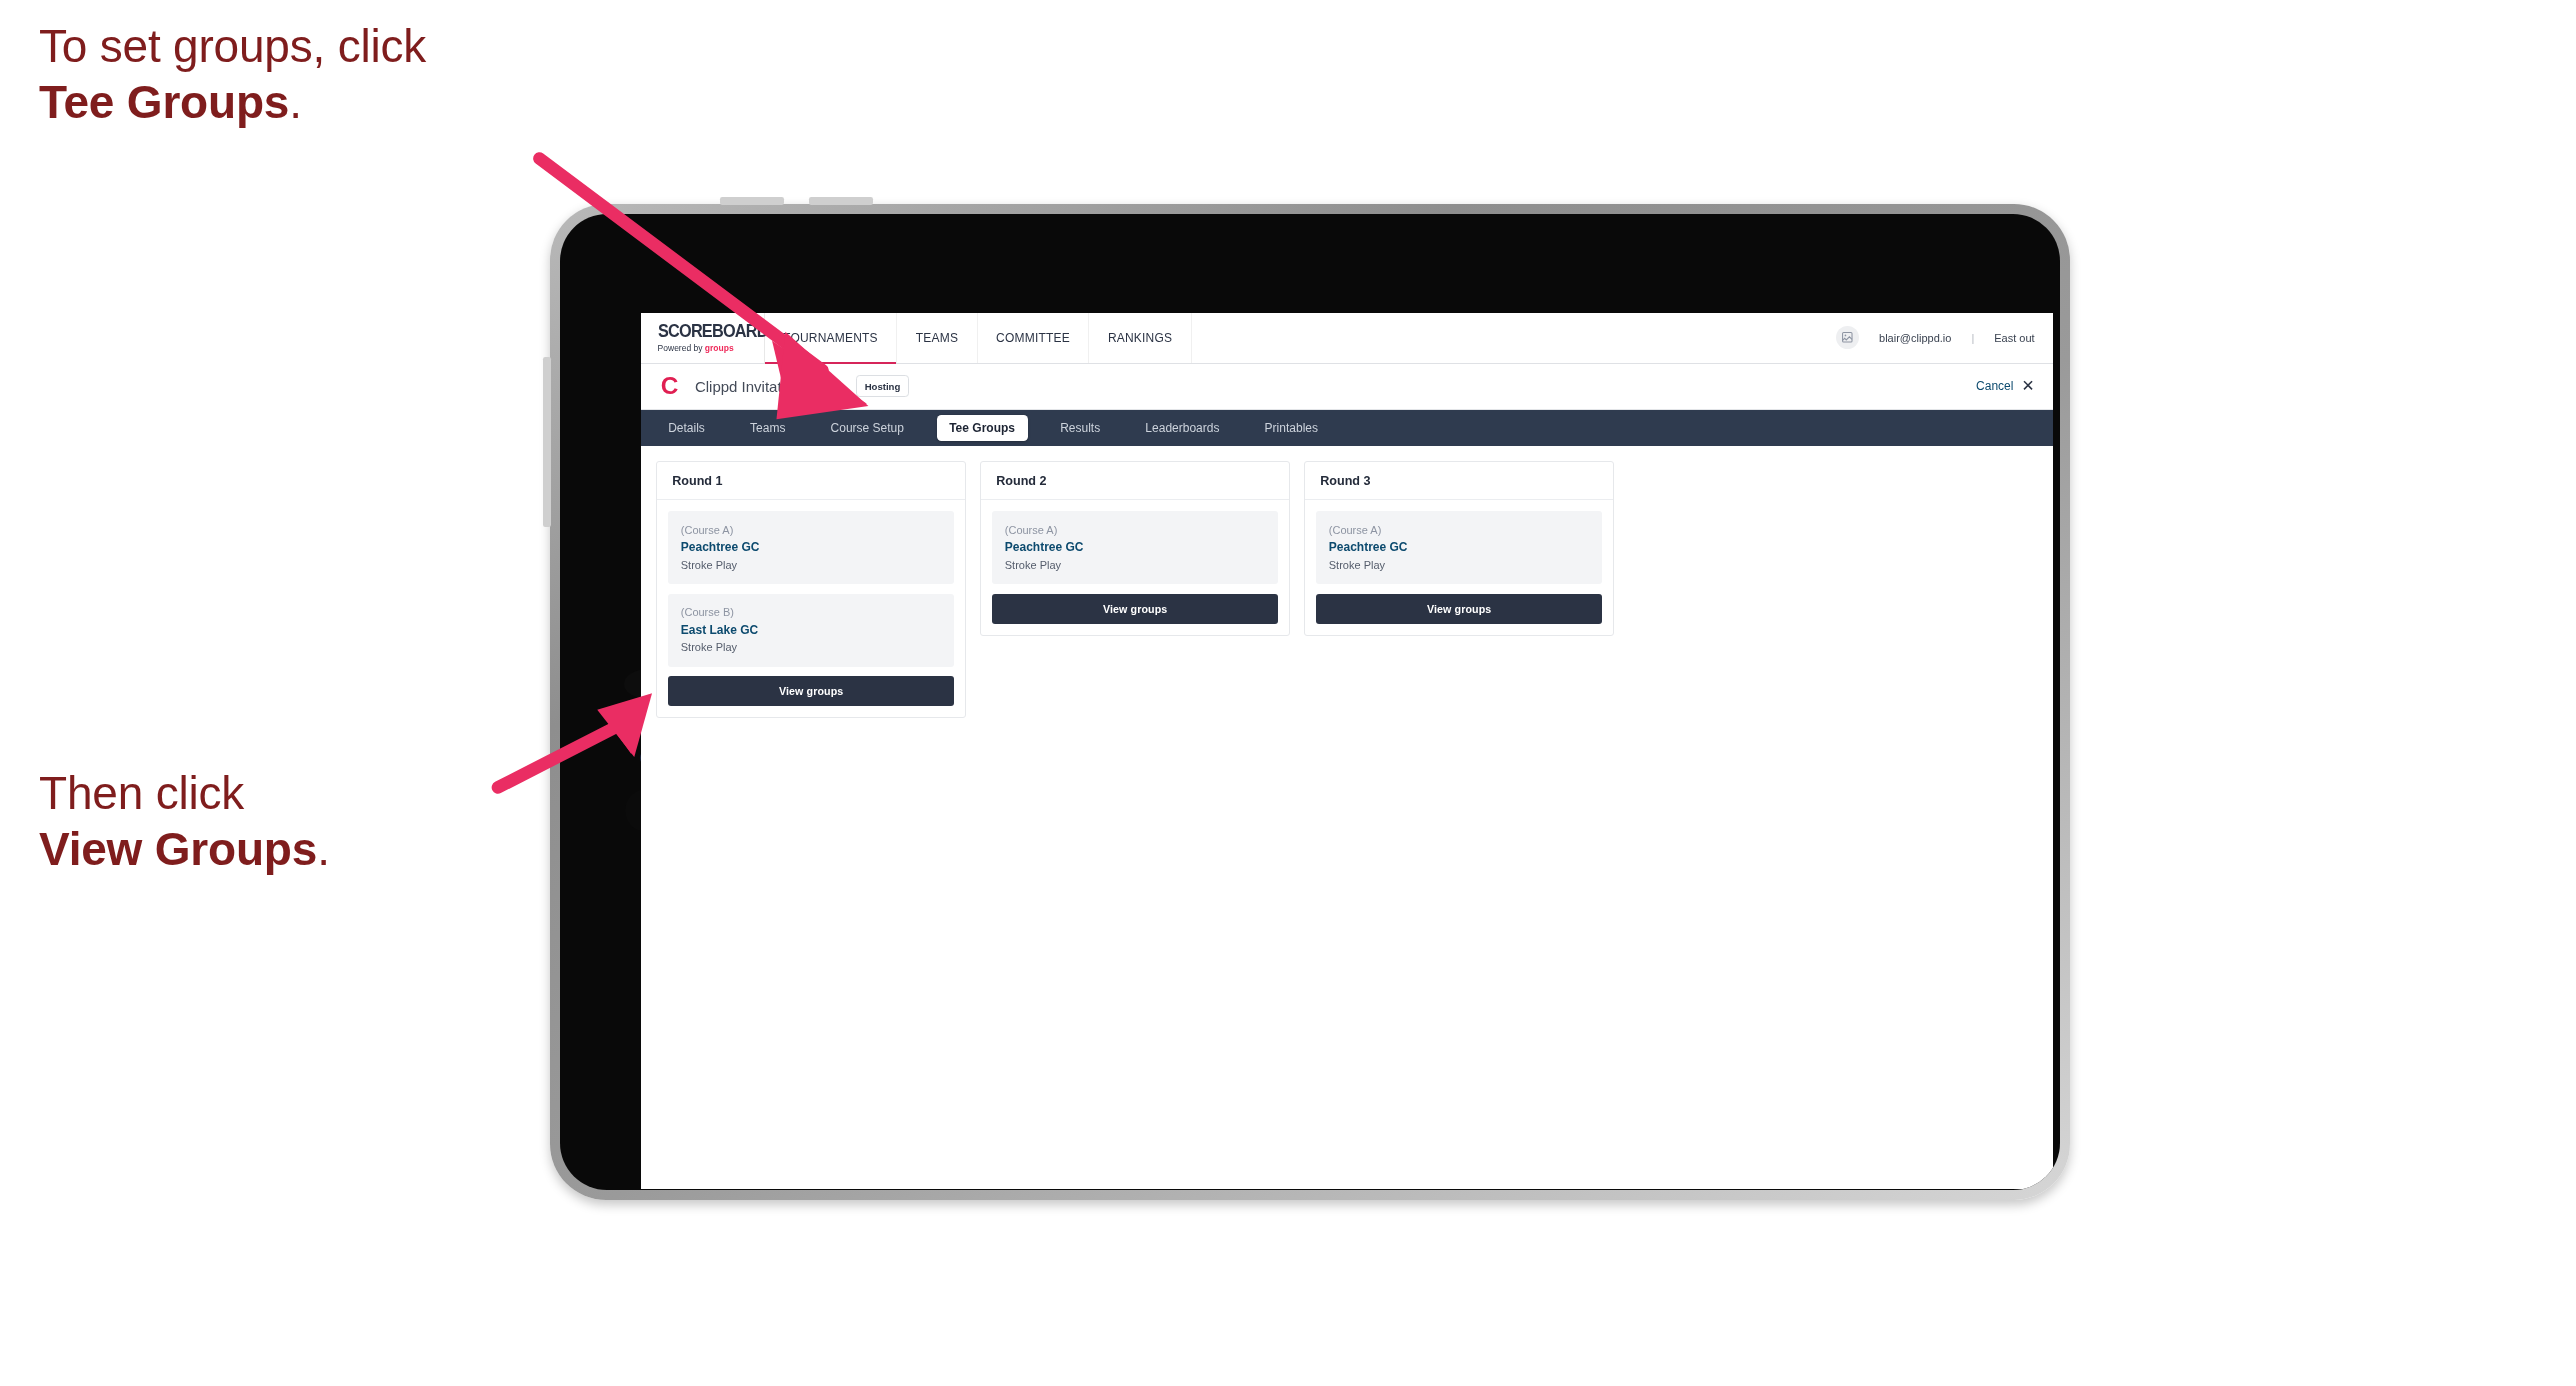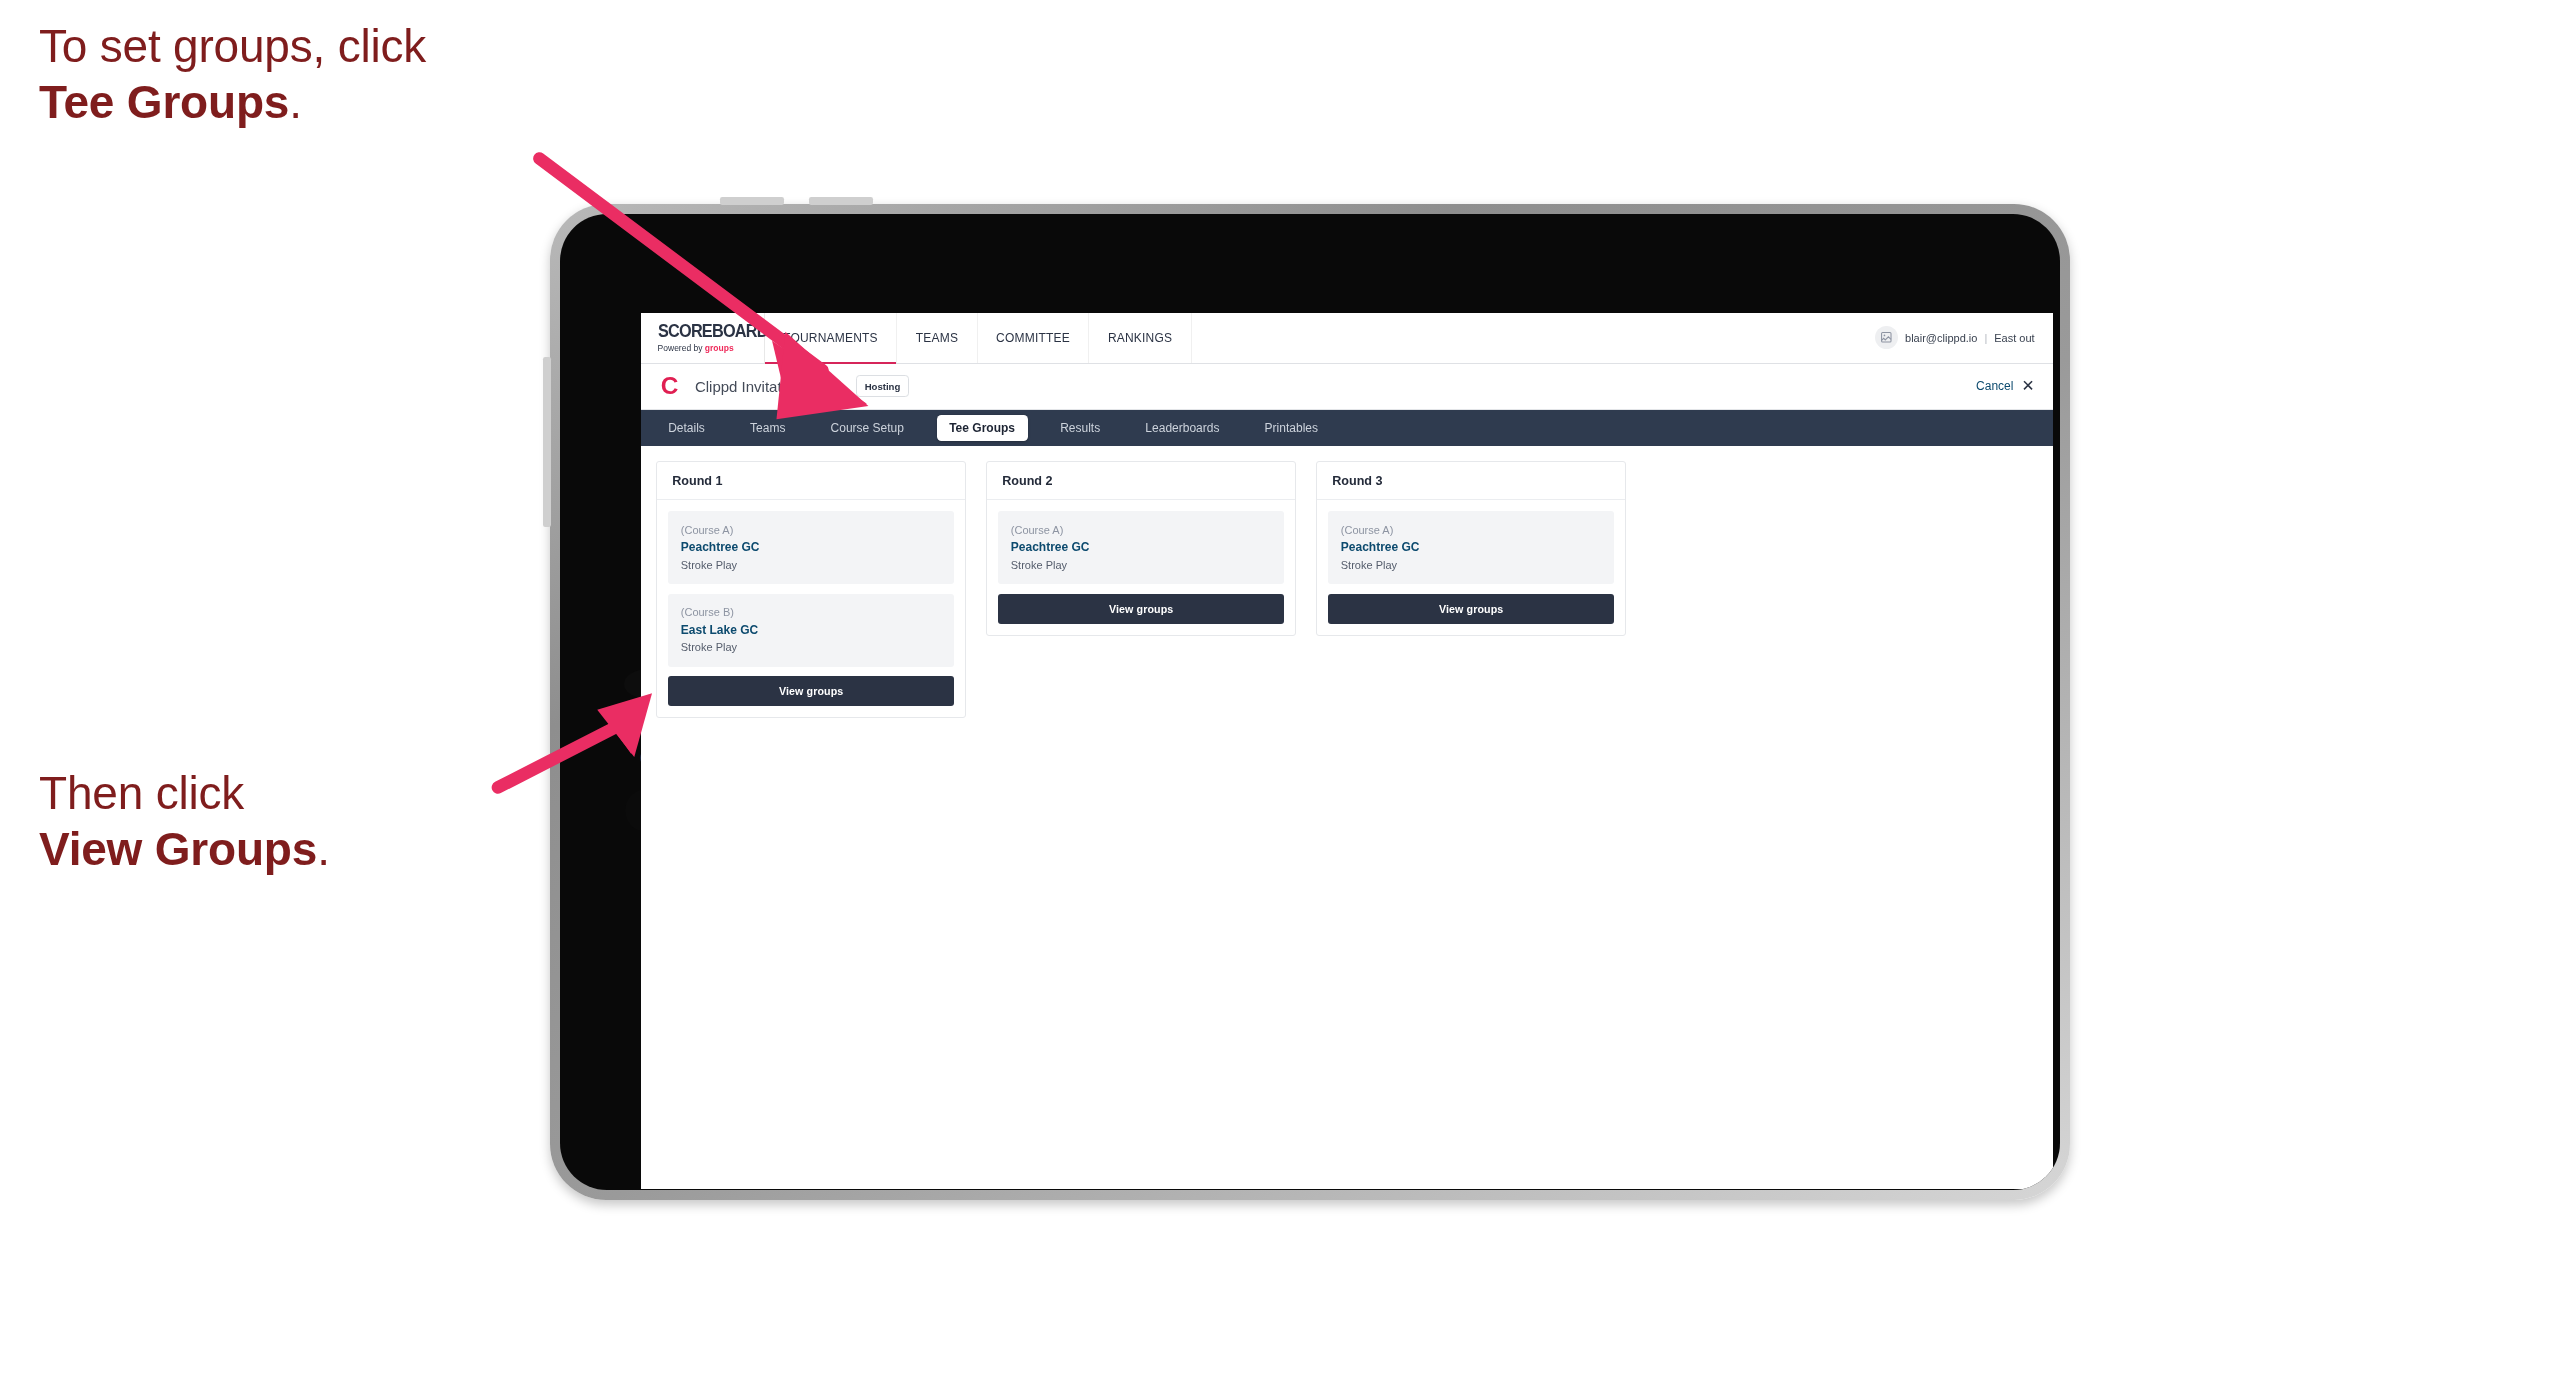--- a/index.html
+++ b/index.html
@@ -151,21 +151,21 @@
     left: 0; right: 0; bottom: -1.5px;
     height: 2.2px;
     background: #d6255a;
   }
 
   #topbar-right {
     margin-left: auto;
     display: flex;
     align-items: center;
     padding-right: 18px;
-    gap: 7px;
+    gap: 20px;
   }
   #avatar {
     width: 23px; height: 23px;
     border-radius: 50%;
     background: #eeeff1;
     display: flex; align-items: center; justify-content: center;
     cursor: pointer;
   }
   #avatar svg { display:block; }
   #user-email { font-size: 11px; color: #3a4250; cursor: pointer; }
@@ -242,21 +242,21 @@
     background: #ffffff;
     color: #1d2433;
     font-weight: bold;
     box-shadow: 0 0.7px 2.2px rgba(0,0,0,0.25);
   }
 
   
   #rounds-area {
     padding: 15.6px 0 0 15.6px;
     display: flex;
-    gap: 20px;
+    gap: 14px;
     align-items: flex-start;
     background: #ffffff;
   }
   .round-panel {
     width: 310px;
     background: #ffffff;
     border: 0.7px solid #e6e8eb;
     border-radius: 3px;
   }
   .round-header {

